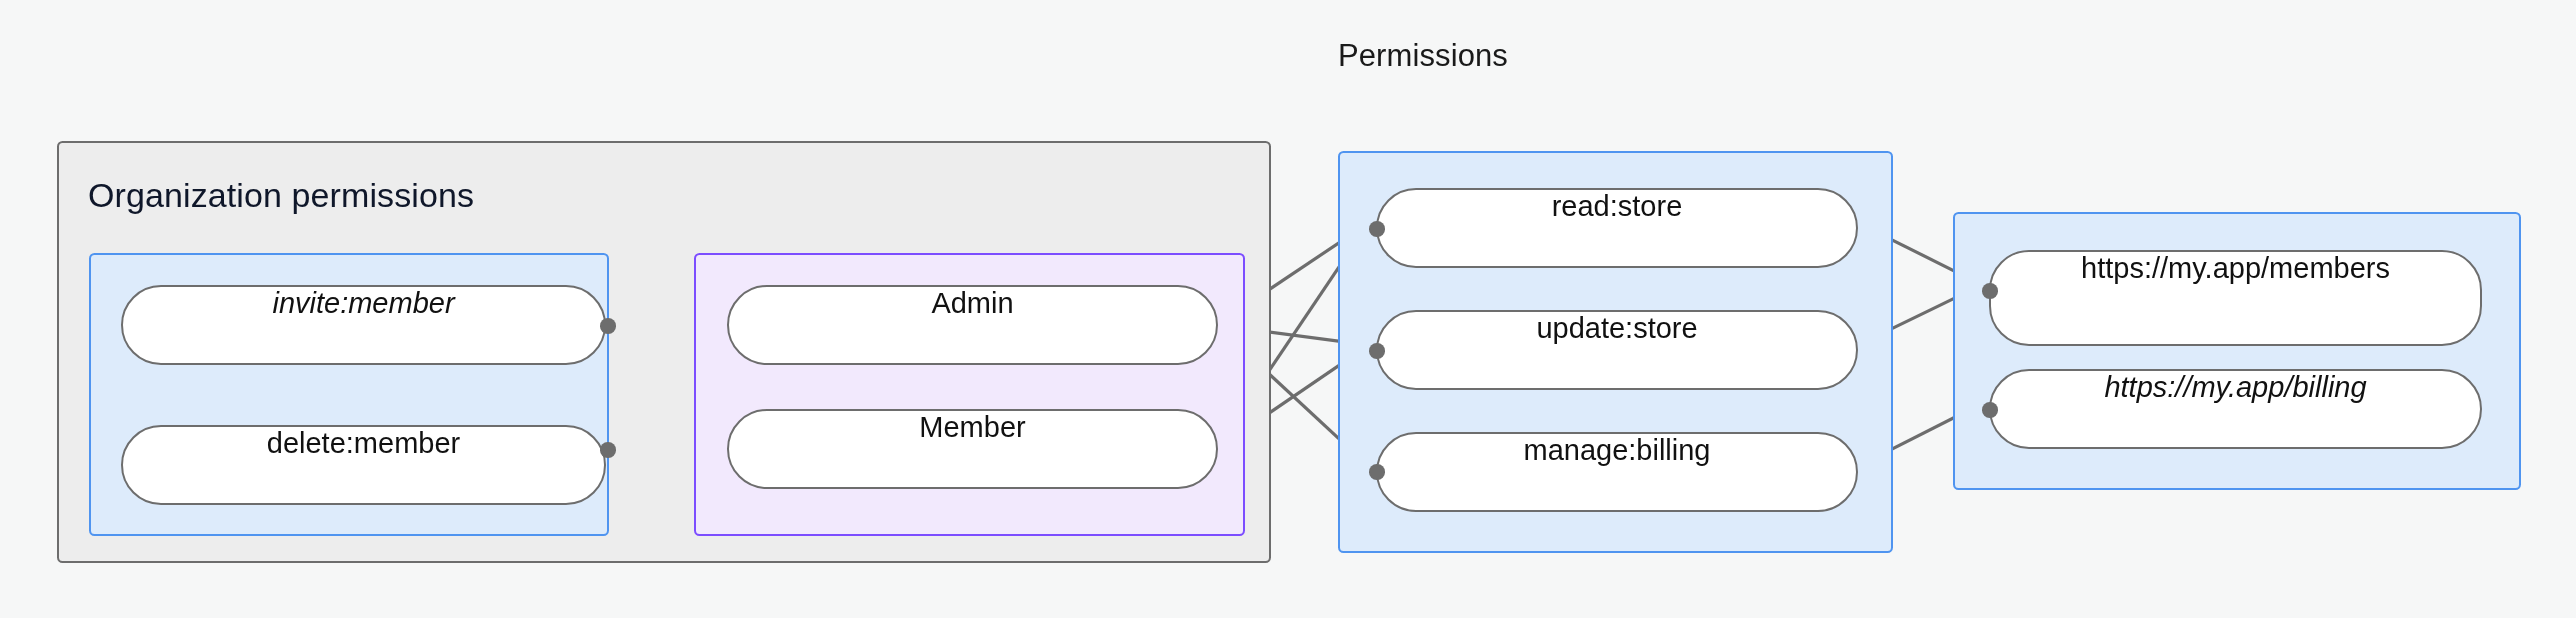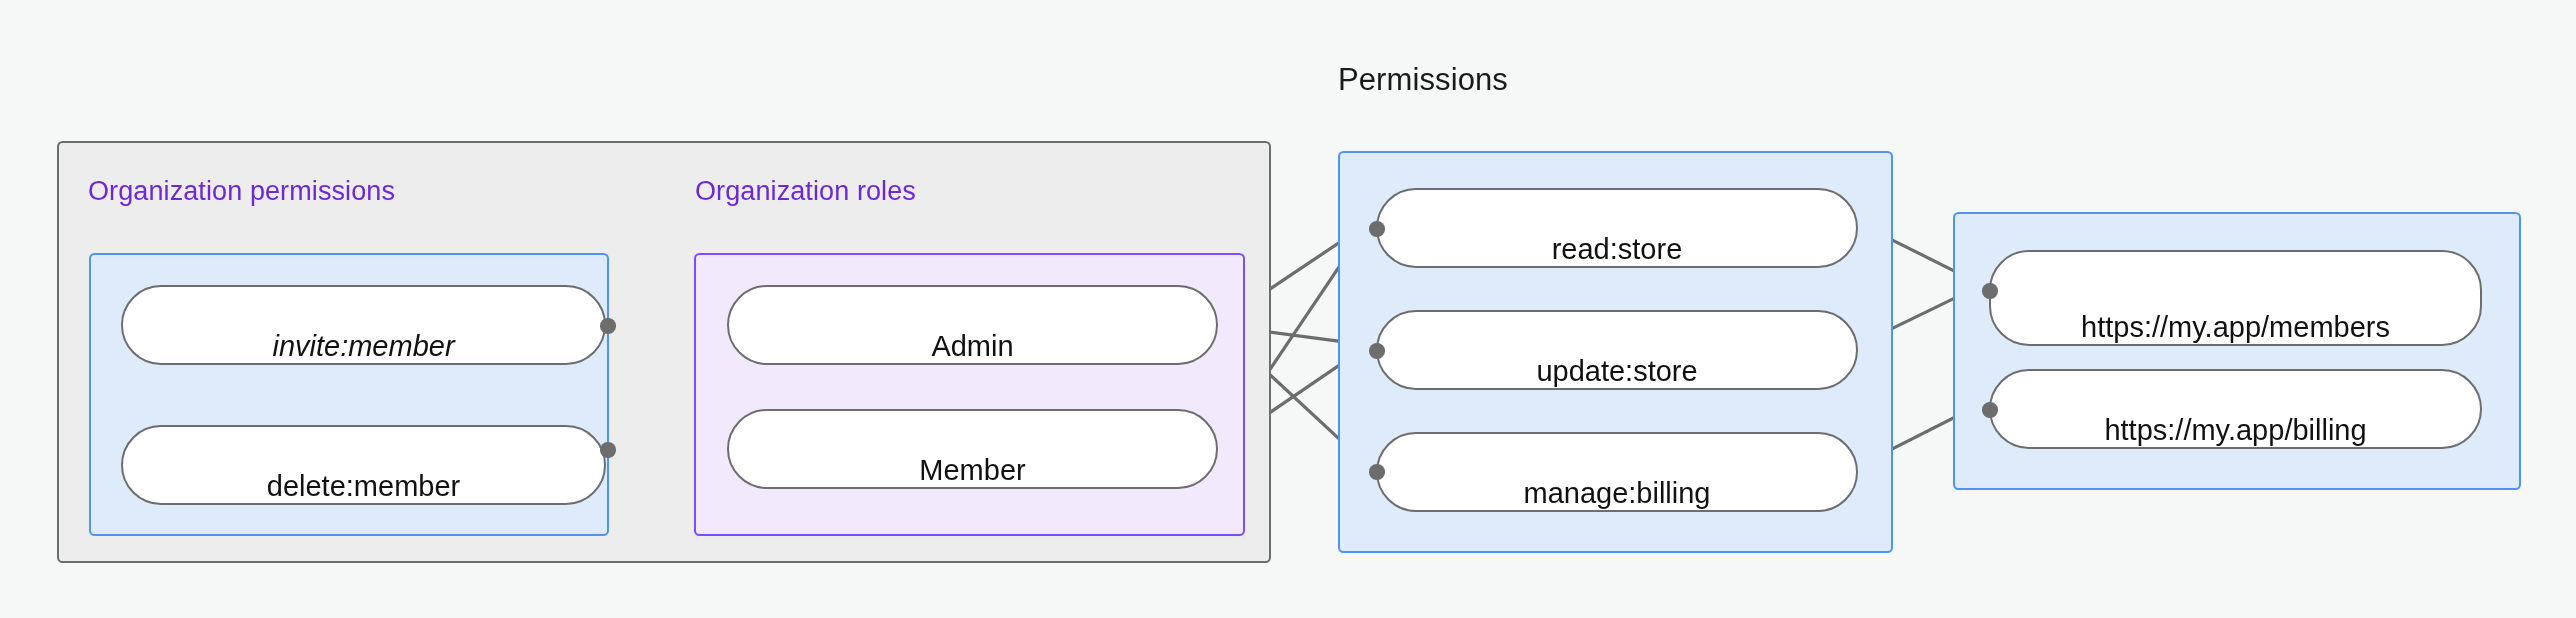--- a/index.html
+++ b/index.html
@@ -51,35 +51,35 @@
   .title-outer {
     position: absolute;
     font-size: 31px;
     color: #1a1a1a;
     letter-spacing: 0.1px;
     white-space: nowrap;
     z-index: 3;
   }
   .title-inner {
     position: absolute;
-    font-size: 27px;
-    color: #6d28d9;
+    font-size: 34px;
+    color: #0f172a;
     letter-spacing: 0.1px;
     white-space: nowrap;
     z-index: 4;
   }
   
   .node {
     position: absolute;
     box-sizing: border-box;
     background: #ffffff;
     border: 2.7px solid #6d6d6d;
     border-radius: 40px;
     display: flex;
-    align-items: flex-end;
+    align-items: flex-start;
     justify-content: center;
     font-size: 29px;
     color: #111111;
     white-space: nowrap;
     z-index: 5;
   }
   .port {
     position: absolute;
     width: 15.5px;
     height: 15.5px;
@@ -105,24 +105,23 @@
       <line x1="2036" y1="244" x2="2172" y2="312" stroke="#6d6d6d" stroke-width="3.5"></line>
       <line x1="2036" y1="378" x2="2172" y2="312" stroke="#6d6d6d" stroke-width="3.5"></line>
       <line x1="2036" y1="511" x2="2172" y2="442" stroke="#6d6d6d" stroke-width="3.5"></line>
     </svg>
 
   <div class="group group-outer" style="left: 57px; top: 141px; width: 1214px; height: 422px;"></div>
 
   <div class="title-inner" style="left: 88px; top: 176px;">Organization permissions</div>
   <div class="group group-blue" style="left: 89px; top: 253px; width: 520px; height: 283px;"></div>
 
-  <div class="title-inner" style="left: 695px; top: 176px;">Organization roles</div>
   <div class="group group-purple" style="left: 694px; top: 253px; width: 551px; height: 283px;"></div>
 
-  <div class="title-outer" style="left: 1338px; top: 38px; margin-top: 24px;">Permissions</div>
+  <div class="title-outer" style="left: 1338px; top: 38px;">Permissions</div>
   <div class="group group-blue" style="left: 1338px; top: 151px; width: 555px; height: 402px;"></div>
 
   <div class="group group-blue" style="left: 1953px; top: 212px; width: 568px; height: 278px;"></div>
 
   <div id="nodes-host">
       <div class="node" style="left: 121px; top: 285px; width: 485px; height: 80px; font-style: italic;">
         <span>invite:member</span>
       </div>
       <div class="node" style="left: 121px; top: 425px; width: 485px; height: 80px;">
         <span>delete:member</span>
@@ -138,21 +137,21 @@
       </div>
       <div class="node" style="left: 1376px; top: 310px; width: 482px; height: 80px;">
         <span>update:store</span>
       </div>
       <div class="node" style="left: 1376px; top: 432px; width: 482px; height: 80px;">
         <span>manage:billing</span>
       </div>
       <div class="node" style="left: 1989px; top: 250px; width: 493px; height: 96px;">
         <span>https://my.app/members</span>
       </div>
-      <div class="node" style="left: 1989px; top: 369px; width: 493px; height: 80px;">
+      <div class="node" style="left: 1989px; top: 369px; width: 493px; height: 80px; font-style: italic;">
         <span>https://my.app/billing</span>
       </div>
       <div class="port" style="left: 600px; top: 318px;"></div>
       <div class="port" style="left: 600px; top: 442px;"></div>
       <div class="port" style="left: 1369px; top: 221px;"></div>
       <div class="port" style="left: 1369px; top: 343px;"></div>
       <div class="port" style="left: 1369px; top: 464px;"></div>
       <div class="port" style="left: 1982px; top: 283px;"></div>
       <div class="port" style="left: 1982px; top: 402px;"></div>
     </div>

